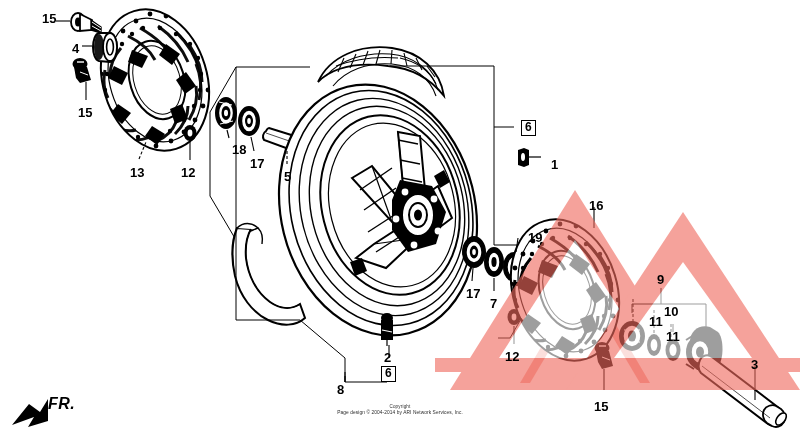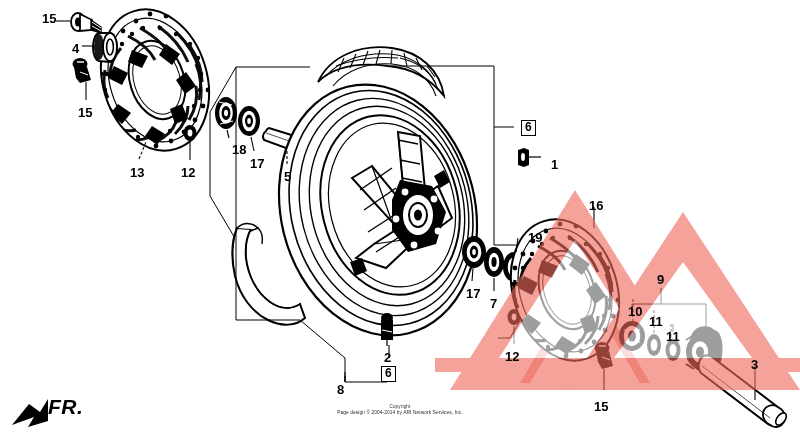--- a/index.html
+++ b/index.html
@@ -6,21 +6,21 @@
   html,body{margin:0;padding:0;background:#fff;}
   body{width:800px;height:444px;overflow:hidden;
        font-family:"Liberation Sans",sans-serif;}
   #stage{position:relative;width:800px;height:444px;background:#ffffff;}
   #stage svg{position:absolute;left:0;top:0;}
   .lbl{position:absolute;font-family:"Liberation Sans",sans-serif;
        font-weight:bold;color:#000;line-height:1;white-space:nowrap;}
   .callout{font-size:13px;}
   .boxed{font-size:12px;border:1.6px solid #000;padding:0px 3px 1px 3px;
          background:#fff;line-height:1.05;}
-  .frtxt{font-size:21px;font-weight:bold;font-style:italic;
+  .frtxt{font-size:16px;font-weight:bold;font-style:italic;
          letter-spacing:.5px;}
   .copy{position:absolute;text-align:center;color:#2a2a2a;
         font-family:"Liberation Sans",sans-serif;line-height:1.25;}
   .copy .c1{font-size:4.5px;letter-spacing:.2px;}
   .copy .c2{font-size:4.8px;letter-spacing:.1px;}
   .wm-text{position:absolute;font-family:"Liberation Sans",sans-serif;
            font-weight:bold;font-size:34px;letter-spacing:1px;
            white-space:nowrap;}
 </style>
 </head>
@@ -508,21 +508,21 @@
       <div class="lbl callout" style="left: 232px; top: 143px;">18</div>
       <div class="lbl callout" style="left: 250px; top: 157px;">17</div>
       <div class="lbl callout" style="left: 284px; top: 170px;">5</div>
       <div class="lbl callout" style="left: 551px; top: 158px;">1</div>
       <div class="lbl callout" style="left: 513px; top: 231px; margin-left: 15px;">19</div>
       <div class="lbl callout" style="left: 466px; top: 287px;">17</div>
       <div class="lbl callout" style="left: 490px; top: 297px;">7</div>
       <div class="lbl callout" style="left: 505px; top: 350px;">12</div>
       <div class="lbl callout" style="left: 589px; top: 199px;">16</div>
       <div class="lbl callout" style="left: 657px; top: 273px;">9</div>
-      <div class="lbl callout" style="left: 628px; top: 305px;">10</div>
+      <div class="lbl callout" style="left: 664px; top: 305px;">10</div>
       <div class="lbl callout" style="left: 649px; top: 315px;">11</div>
       <div class="lbl callout" style="left: 666px; top: 330px;">11</div>
       <div class="lbl callout" style="left: 751px; top: 358px;">3</div>
       <div class="lbl callout" style="left: 594px; top: 400px;">15</div>
       <div class="lbl callout" style="left: 384px; top: 351px;">2</div>
       <div class="lbl callout" style="left: 337px; top: 383px;">8</div>
     </div>
 <div id="boxed-layer">
       <div class="lbl boxed" style="position: absolute; left: 521px; top: 120px;">6</div>
       <div class="lbl boxed" style="position: absolute; left: 381px; top: 366px;">6</div>

